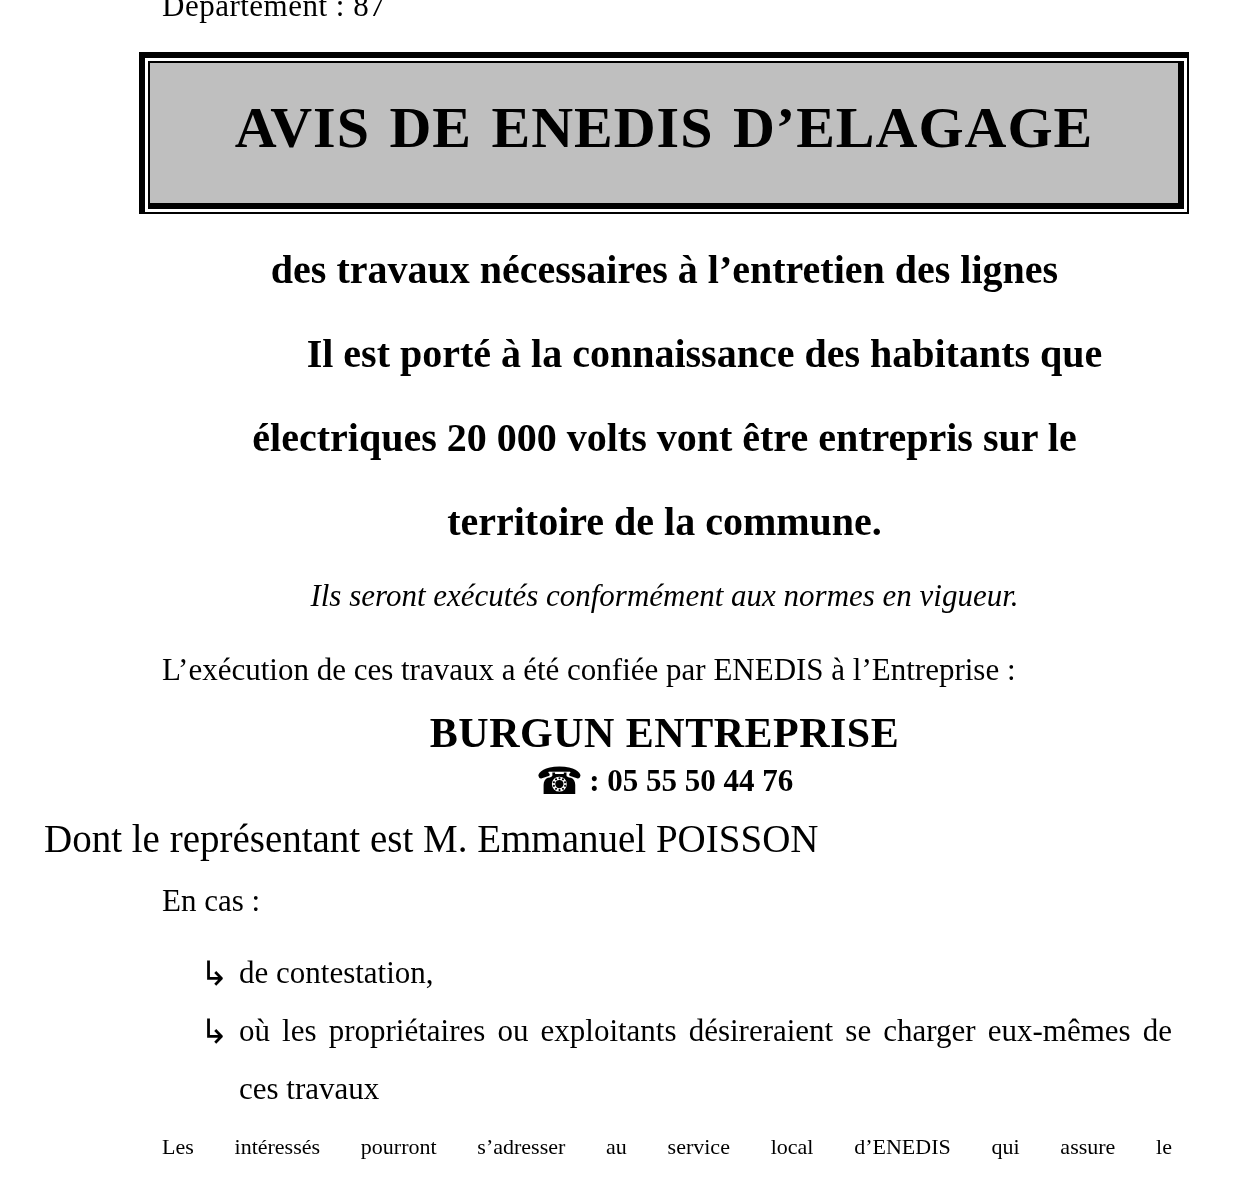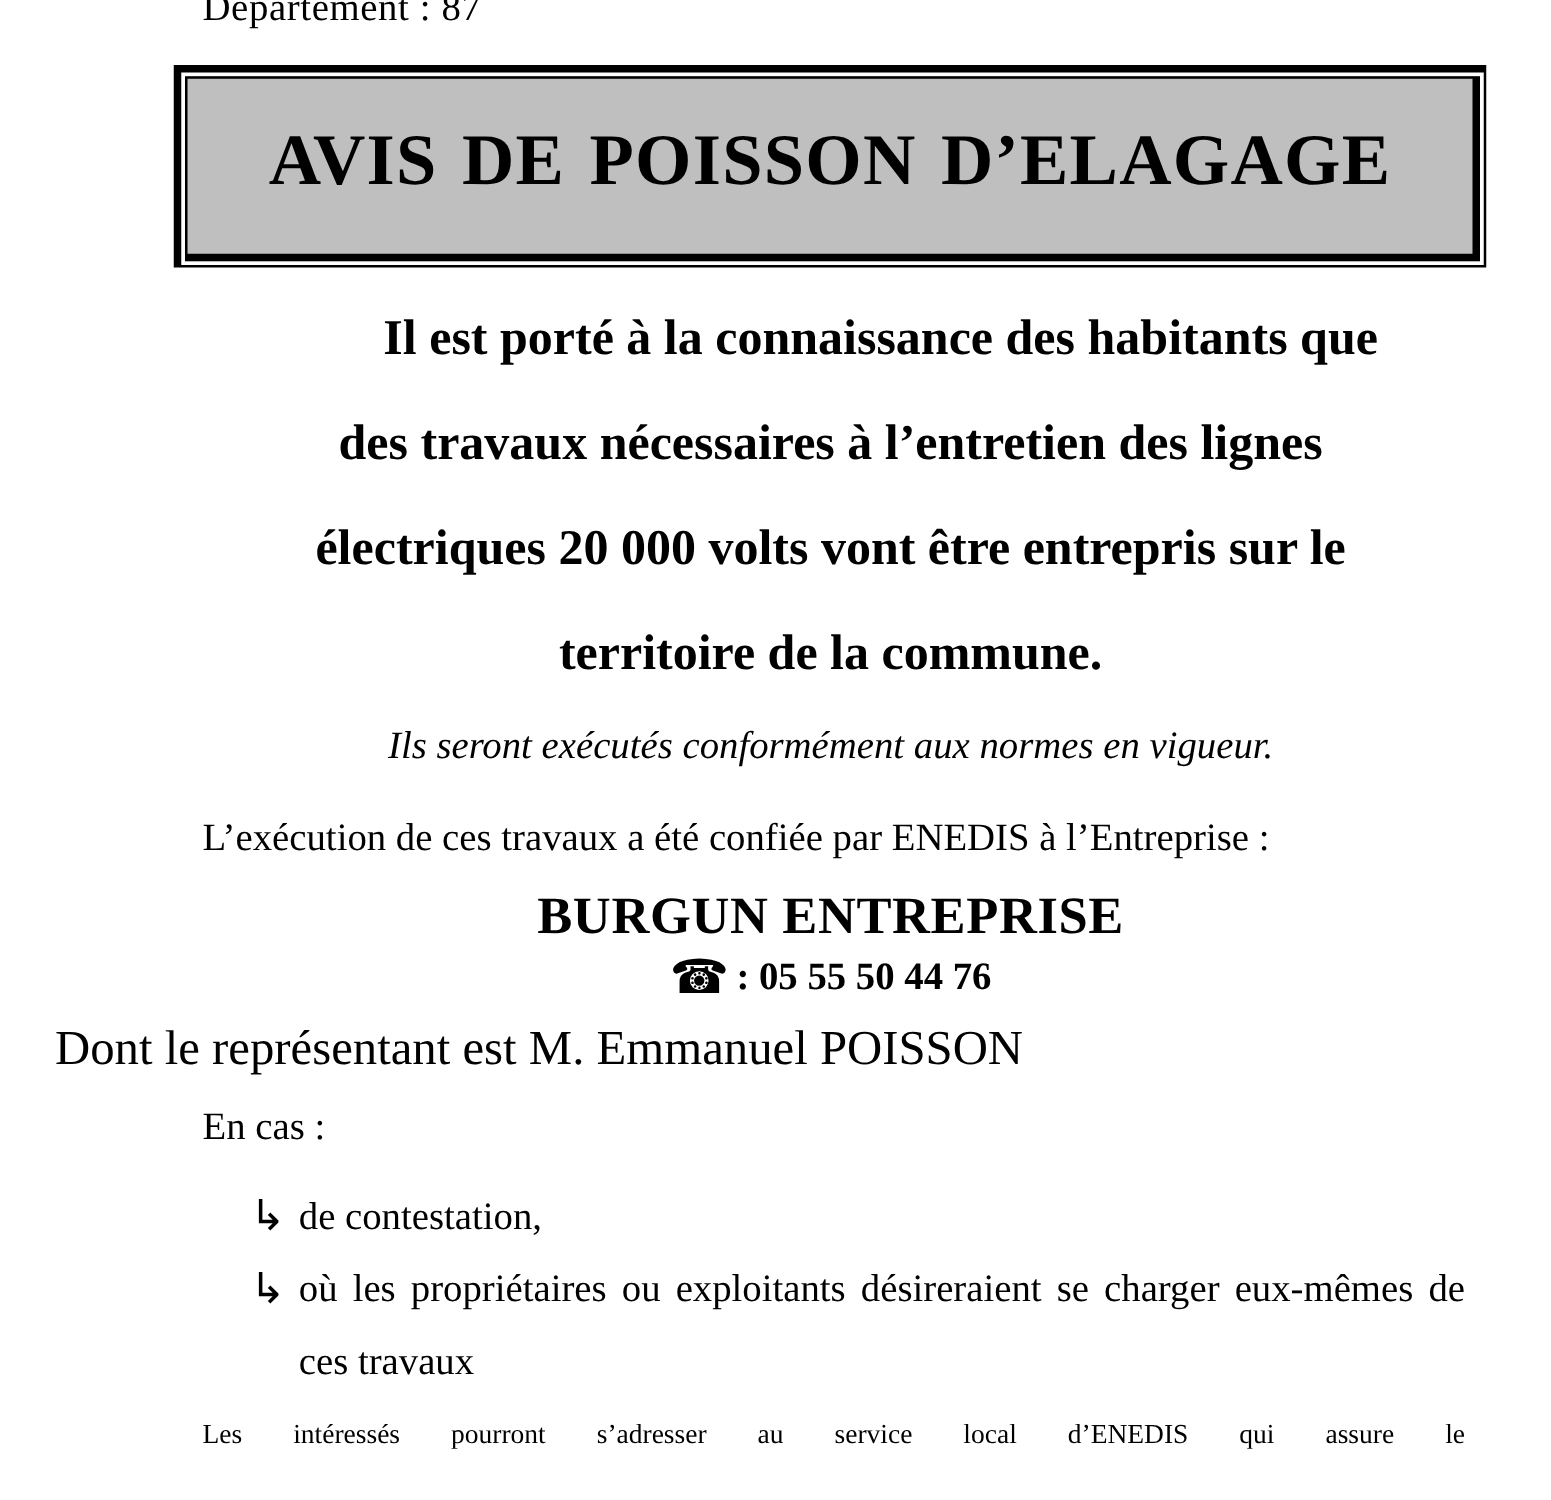--- a/index.html
+++ b/index.html
@@ -137,27 +137,27 @@
 </style>
 </head>
 <body>
 
 <div class="page">
 
   <div class="dept-line">Département : 87</div>
 
   <div class="notice-box">
     <div class="notice-box-inner">
-      <h1 class="notice-title">AVIS DE POISSON D’ELAGAGE</h1>
+      <h1 class="notice-title">AVIS DE ENEDIS D’ELAGAGE</h1>
     </div>
   </div>
 
   <div class="intro">
+    <div class="intro-line">des travaux nécessaires à l’entretien des lignes</div>
     <div class="intro-line first-indent">Il est porté à la connaissance des habitants que</div>
-    <div class="intro-line">des travaux nécessaires à l’entretien des lignes</div>
     <div class="intro-line">électriques 20 000 volts vont être entrepris sur le</div>
     <div class="intro-line">territoire de la commune.</div>
   </div>
 
   <div class="norms-note">Ils seront exécutés conformément aux normes en vigueur.</div>
 
   <div class="exec-line">L’exécution de ces travaux a été confiée par ENEDIS à l’Entreprise :</div>
 
   <div class="company-name">BURGUN ENTREPRISE</div>
 

